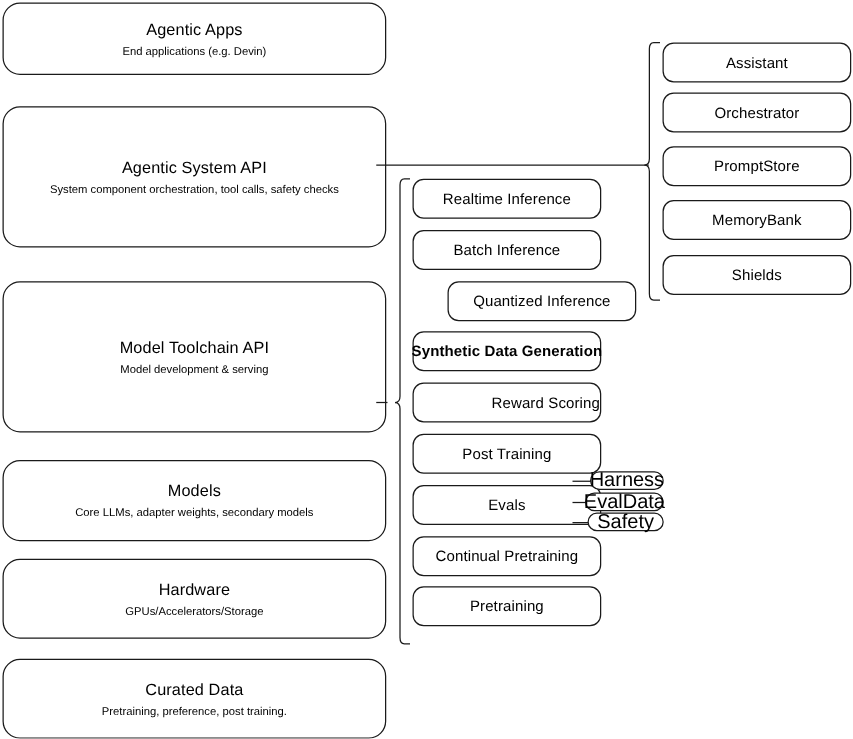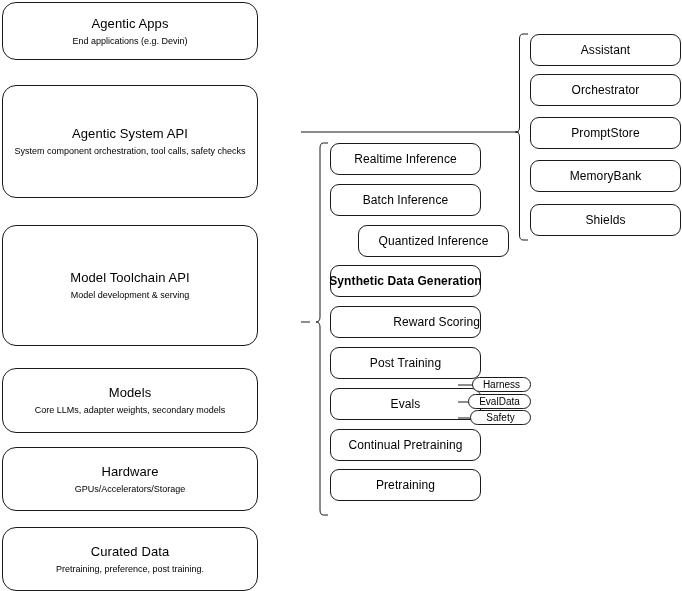--- a/index.html
+++ b/index.html
@@ -43,21 +43,21 @@
     font-size: 9px;
     line-height: 13px;
     margin-top: 3px;
     white-space: nowrap;
     text-align: right;
   }
 
   
   .layer-box {
     left: 2px;
-    width: 256px;
+    width: 307px;
     border-radius: 14px;
   }
 
   
   .mid-box {
     left: 330px;
     width: 151px;
     height: 32px;
     border-radius: 9px;
   }
@@ -75,21 +75,21 @@
   
   .pill {
     position: absolute;
     box-sizing: border-box;
     border: 1px solid #1a1a1a;
     border-radius: 999px;
     background: #ffffff;
     display: flex;
     align-items: center;
     justify-content: center;
-    font-size: 10px;
+    font-size: 16px;
     color: #000000;
     height: 15px;
     z-index: 6;
     white-space: nowrap;
   }
 
   
   #connectors {
     position: absolute;
     left: 0;

